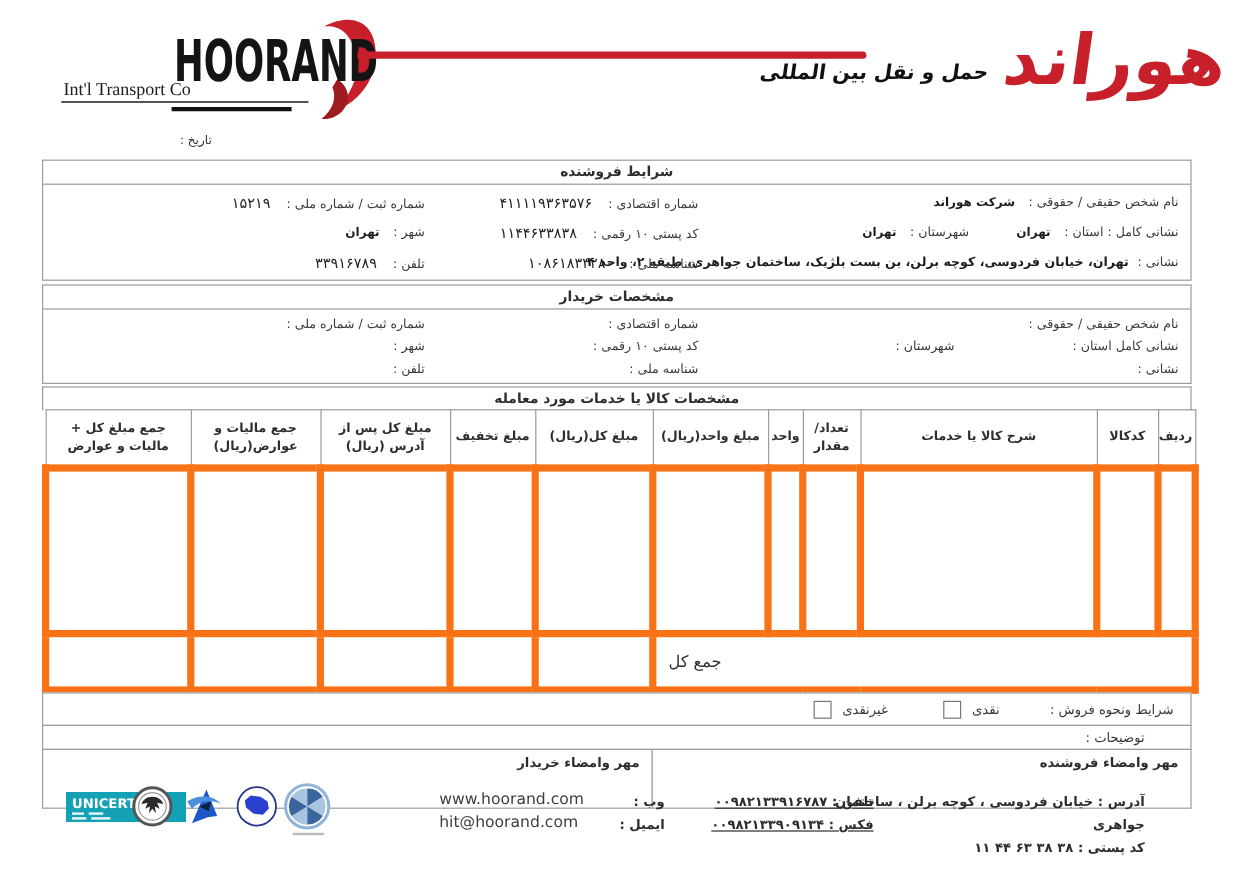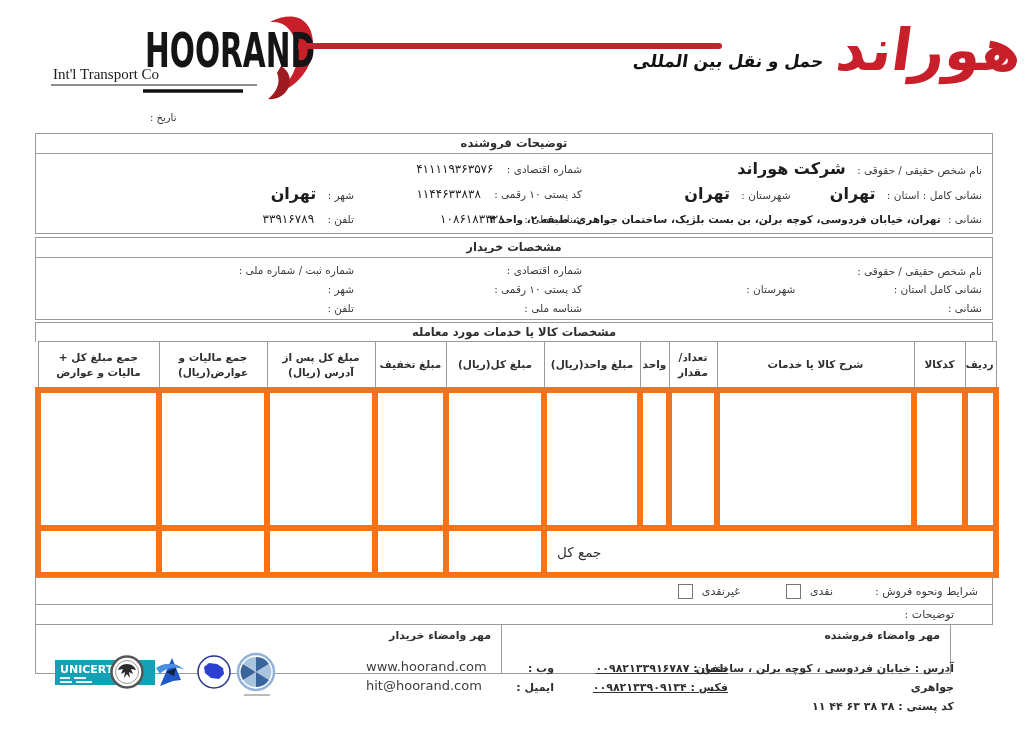--- a/index.html
+++ b/index.html
@@ -18,42 +18,42 @@
   .box{border:1px solid #9b9b9b;background:#fff;box-sizing:border-box;}
   .sec-head{text-align:center;font-weight:bold;font-size:11.5px;padding:2px 0 3px;direction:rtl;border-bottom:1px solid #9b9b9b;}
   .party-rows{padding:2px 0;}
   .frow{display:flex;direction:rtl;align-items:center;font-size:10.5px;white-space:nowrap;}
   .seller .frow{height:25px;}
   .buyer  .frow{height:19px;}
   .seg1{width:410px;padding-right:10px;box-sizing:border-box;}
   .seg2{width:228px;}
   .seg3{flex:1;}
   .lbl{color:#3a3a3a;}
-  .val{font-weight:bold;font-size:16px;color:#1d1d1d;margin:0 8px;}
+  .val{font-weight:bold;font-size:10px;color:#1d1d1d;margin:0 8px;}
   .num{font-size:12px;letter-spacing:2.5px;color:#222;margin:0 10px;}
   .gap-s{margin-right:28px;}
   .gap-b{margin-right:95px;}
   .spacer{margin-top:3px;}
   
   .items{margin-top:2px;}
   table.items-tbl{width:958px;border-collapse:collapse;table-layout:fixed;direction:rtl;margin-top:-1px;}
   table.items-tbl th{border:1px solid #9b9b9b;font-size:10.5px;font-weight:bold;height:43px;padding:1px 2px;line-height:1.35;}
   table.items-tbl td{border:6px solid #f97316;padding:0;}
   .body-row td{height:132px;}
   .total-row td{height:41px;}
   .total-cell{text-align:left;padding-left:10px !important;font-size:13.5px;vertical-align:middle;}
   
   .terms{margin-top:-1px;height:28px;display:flex;direction:rtl;align-items:center;padding-right:14px;font-size:11px;}
   .terms .t-cash{margin-right:42px;}
   .terms .t-noncash{margin-right:46px;}
   .cb{width:13px;height:13px;border:1.5px solid #777;display:inline-block;background:#fff;margin-right:9px;vertical-align:middle;}
   .notes{margin-top:-1px;height:21px;display:flex;direction:rtl;align-items:center;padding-right:38px;font-size:11px;}
   .sign-row{display:flex;margin-top:-1px;}
   .sign-box{height:50px;box-sizing:border-box;}
-  .sign-buyer{width:467px;}
+  .sign-buyer{width:509px;}
   .sign-seller{width:450px;margin-left:-1px;}
   .sign-label{direction:rtl;text-align:right;padding:4px 10px;font-weight:bold;font-size:11px;}
   
   #footer-logos{position:absolute;left:52px;top:652px;}
   #footer-urls{position:absolute;left:366px;top:657px;font-size:13px;color:#3d3d3d;line-height:19px;}
   #footer-weblabels{position:absolute;left:496px;top:659px;width:58px;direction:rtl;text-align:right;font-size:11px;font-weight:bold;line-height:19px;}
   #footer-phone{position:absolute;left:558px;top:659px;width:170px;direction:rtl;text-align:right;font-size:11px;font-weight:bold;line-height:19px;text-decoration:underline;}
   #footer-addr{position:absolute;left:664px;top:659px;width:290px;direction:rtl;text-align:right;font-size:11px;font-weight:bold;line-height:19px;}
   .ltrnum{direction:ltr;unicode-bidi:embed;}
 </style>
@@ -78,30 +78,34 @@
   <div id="calligraphy">
     <span class="cal-main">هوراند</span>
     <span class="cal-sub">حمل و نقل بین المللی</span>
   </div>
 
   <div id="date-label">تاریخ :</div>
 
   <div id="main">
 
     <div class="box seller">
-      <div class="sec-head">توضیحات فروشنده</div>
+      <div class="sec-head">شرایط فروشنده</div>
       <div class="party-rows">
         <div class="frow">
           <div class="seg1">
             <span class="lbl">نام شخص حقیقی / حقوقی :</span>
             <span class="val">شرکت هوراند</span>
           </div>
           <div class="seg2">
             <span class="lbl">شماره اقتصادی :</span>
             <span class="num">۴۱۱۱۱۹۳۶۳۵۷۶</span>
+          </div>
+          <div class="seg3">
+            <span class="lbl">شماره ثبت / شماره ملی :</span>
+            <span class="num">۱۵۲۱۹</span>
           </div>
         </div>
         <div class="frow">
           <div class="seg1">
             <span class="lbl">نشانی کامل : استان :</span>
             <span class="val">تهران</span>
             <span class="lbl gap-s">شهرستان :</span>
             <span class="val">تهران</span>
           </div>
           <div class="seg2">

